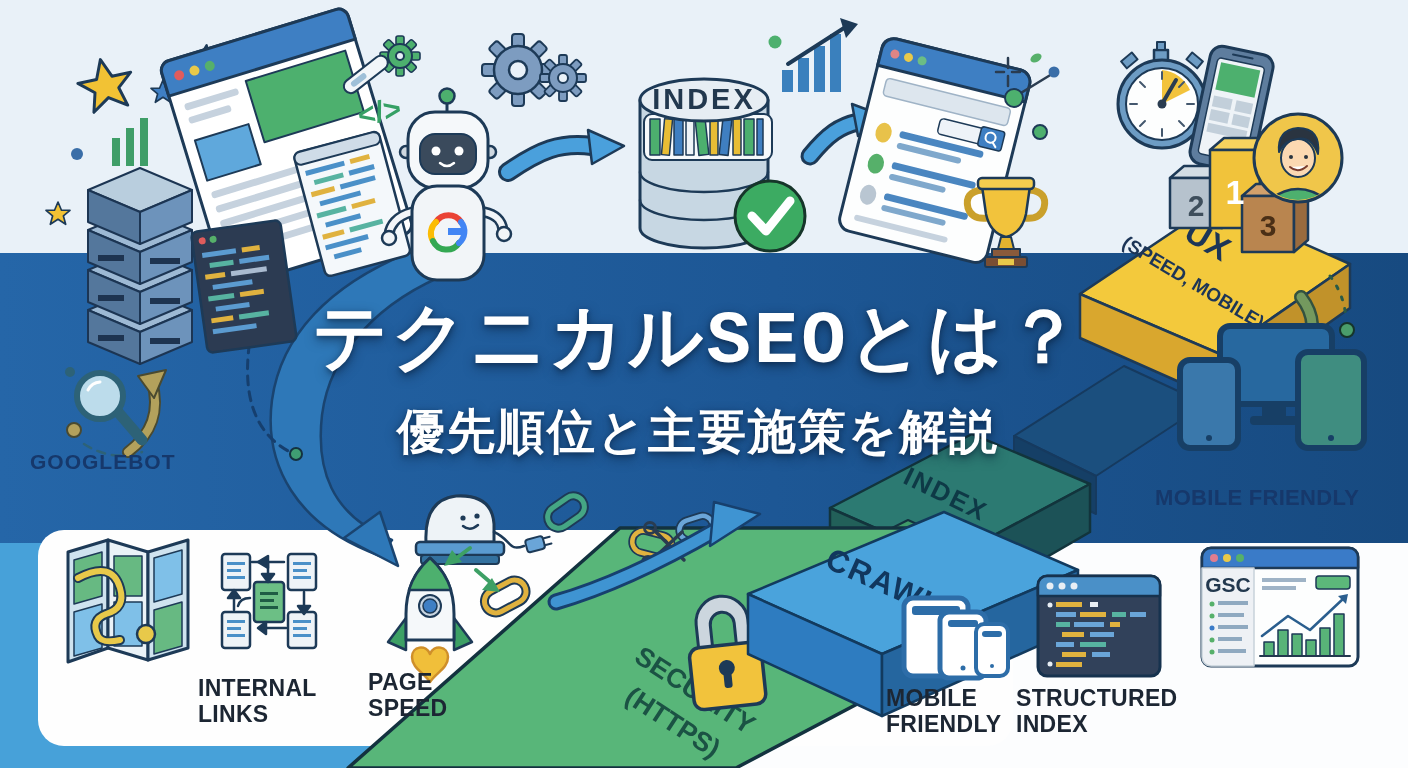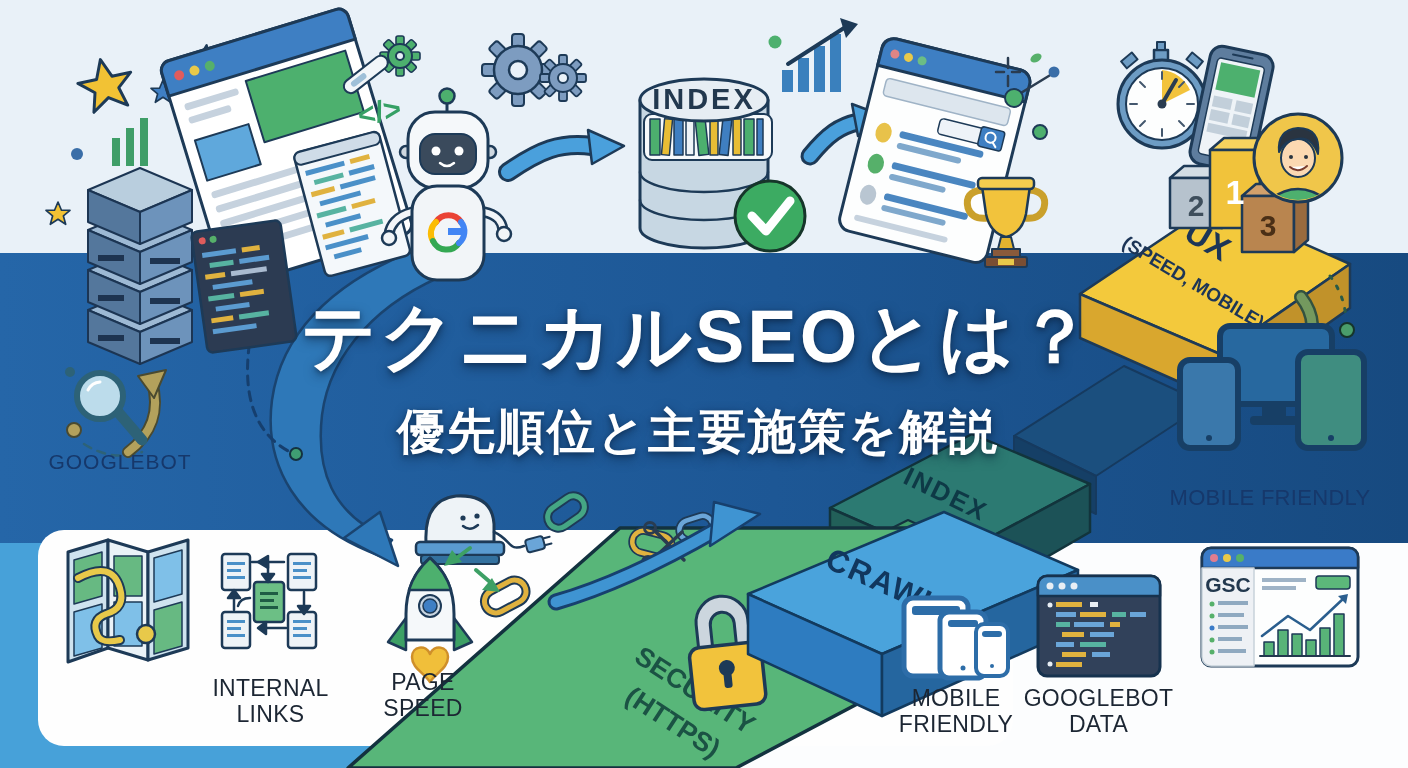--- a/index.html
+++ b/index.html
@@ -4,27 +4,28 @@
 <style>
   html,body{margin:0;padding:0;background:#cfd8e0;}
   .stage{
     position:relative;width:1408px;height:768px;overflow:hidden;
     background:#e9f1f8;font-family:"Liberation Sans",sans-serif;
   }
   .stage svg{position:absolute;inset:0;}
   svg *{stroke-linejoin:round;stroke-linecap:round;}
   svg text{font-family:"Liberation Sans",sans-serif;font-weight:800;}
   .cap{
-    position:absolute;text-align:center;font-weight:400;font-size:23px;
+    position:absolute;font-weight:700;font-size:23px;
     color:#1c2633;line-height:1.12;letter-spacing:.3px;
   }
   .cap.navy{color:#16386b;}
   .title{
     position:absolute;left:0;right:12px;text-align:center;color:#ffffff;font-weight:800;
     text-shadow:0 4px 12px rgba(8,25,50,.55),0 2px 4px rgba(8,25,50,.4);
+    font-family:Liberation Mono, monospace;
   }
   .title.l1{top:288px;font-size:74px;letter-spacing:3px;}
   .title.l2{top:400px;font-size:48px;letter-spacing:2px;}
   .nowrap{white-space:nowrap;}
 </style>
 </head>
 <body>
 
 <div class="stage">
 
@@ -645,16 +646,16 @@
 </svg>
 
 <div class="title l1">テクニカルSEOとは？</div>
 <div class="title l2">優先順位と主要施策を解説</div>
 
 <div class="cap navy nowrap" style="left:30px;top:450px;width:180px;font-size:21px;letter-spacing:1px;">GOOGLEBOT</div>
 
 <div class="cap" style="left:368px;top:670px;width:110px;">PAGE SPEED</div>
 <div class="cap" style="left:198px;top:676px;width:145px;">INTERNAL LINKS</div>
 <div class="cap" style="left:886px;top:686px;width:140px;">MOBILE FRIENDLY</div>
-<div class="cap" style="left:1016px;top:686px;width:165px;">GOOGLEBOT DATA</div>
+<div class="cap" style="left:1016px;top:686px;width:165px;">STRUCTURED INDEX</div>
 <div class="cap navy nowrap" style="left:1155px;top:486px;width:230px;font-size:22px;">MOBILE FRIENDLY</div>
 
 </div>
 
 </body></html>

